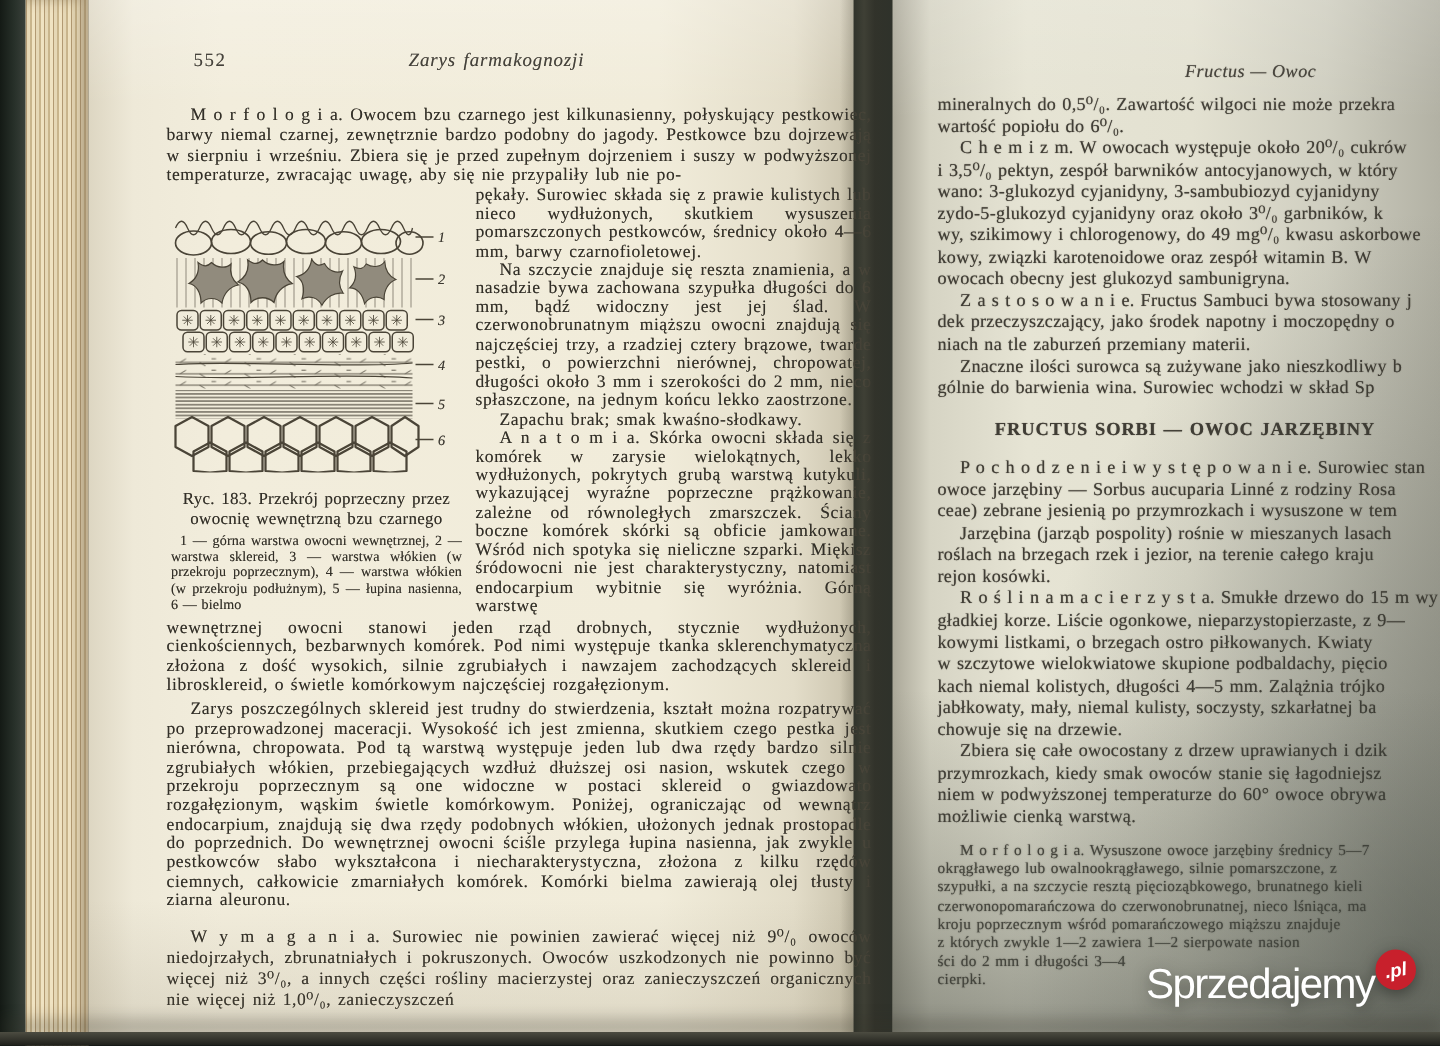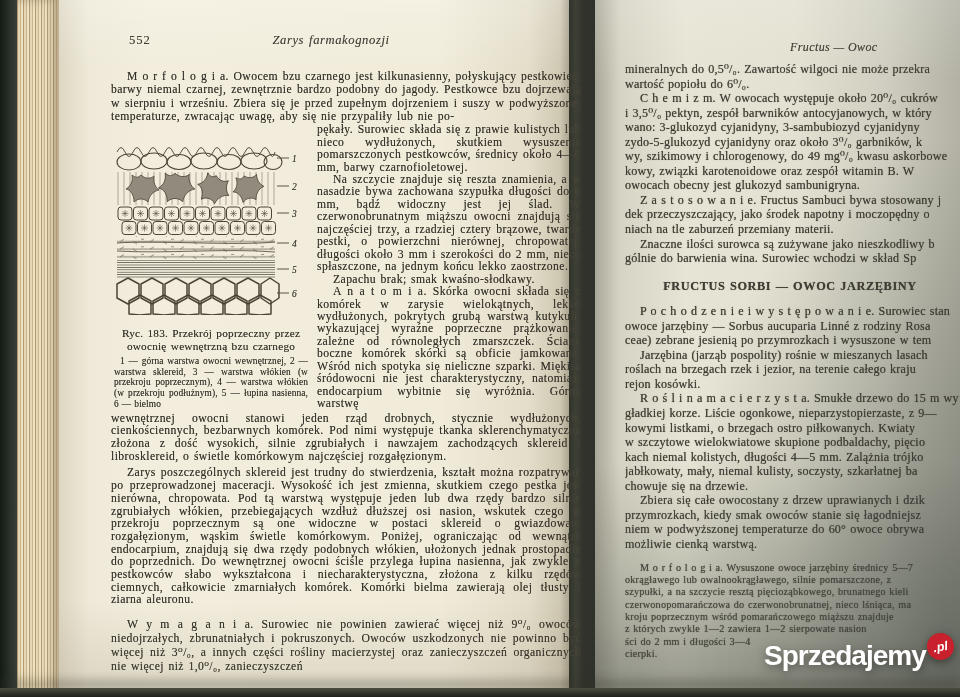--- a/index.html
+++ b/index.html
@@ -59,21 +59,21 @@
     text-shadow:0 0 1px rgba(70,66,56,.8);}
   .rp-small .rline{height:12.35px;}
 
   
   .figsvg{stroke:#4a4437;fill:none;}
   .figsvg text{stroke:none;fill:#3b3831;font-family:"Liberation Serif",serif;font-style:italic;font-size:9.5px;}
 
   
   .watermark{position:absolute;left:764px;top:642px;z-index:6;display:flex;align-items:flex-start;
     filter:drop-shadow(0 3px 5px rgba(18,20,16,.5));}
-  .wm-text{font-family:"Liberation Sans","DejaVu Sans",sans-serif;font-weight:bold;
+  .wm-text{font-family:"Liberation Sans","DejaVu Sans",sans-serif;font-weight:normal;
     font-size:28px;line-height:1;letter-spacing:-1px;color:#ffffff;}
   .wm-badge{width:27px;height:27px;border-radius:50%;background:#c8202c;color:#fff;
     font-family:"Liberation Sans","DejaVu Sans",sans-serif;font-weight:bold;font-style:italic;
     font-size:12.5px;display:flex;align-items:center;justify-content:center;
     margin:-9px 0 0 1px;transform:rotate(-10deg);}
 </style>
 </head>
 <body>
 
 <div class="photo">

